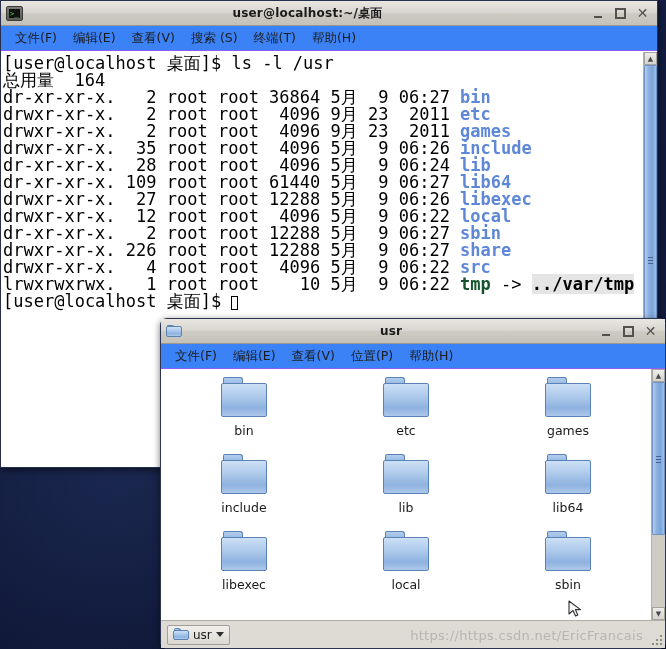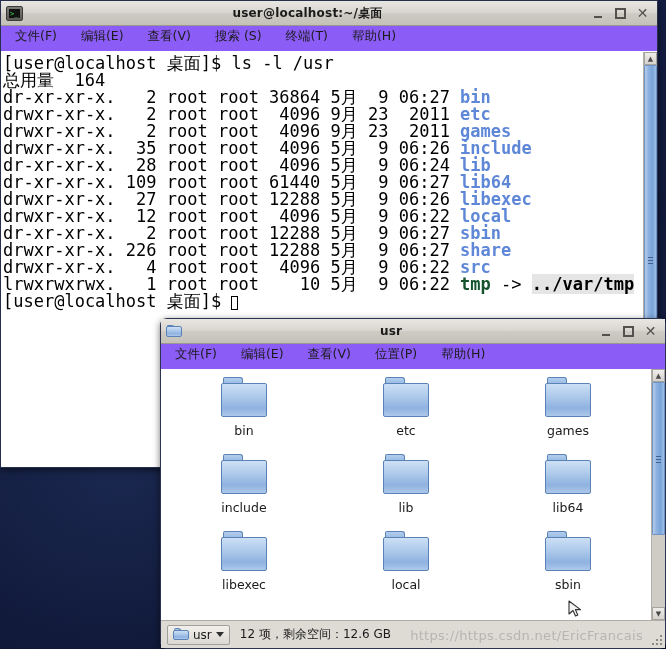--- a/index.html
+++ b/index.html
@@ -61,26 +61,25 @@
     content: ""; position: absolute; left: 1px; top: 1px; right: 1px; bottom: 1px;
     border: 2px solid #53514d;
   }
   .winbtn.close {
     font-size: 14px; line-height: 13px; color: #53514d;
     font-weight: bold; text-align: center; font-family: "DejaVu Sans", sans-serif;
   }
   .menubar {
     height: 25px;
     flex: 0 0 25px;
-    background: #8b5cf6;
-    border-bottom: 4px solid #8b5cf6;
+    background: #3b82f6;
+    border-bottom: 1px solid #8b5cf6;
     display: flex;
     align-items: center;
     padding-left: 6px;
-    gap: 8px;
   }
   .menuitem {
     font-size: 12.5px;
     color: #1c1c1c;
     padding: 2px 8px;
     white-space: nowrap;
     cursor: default;
   }
 
   
@@ -436,21 +435,20 @@
 
   <div class="fm-status">
     <span class="path-btn">
       <span class="folder">
         <span class="tab"></span>
           <span class="body"></span>
       </span>
       <span class="lbl">usr</span>
       <span class="chev"></span>
     </span>
-    <span class="status-text">12 项，剩余空间：12.6 GB</span>
     <span class="watermark">https://https.csdn.net/EricFrancais</span>
     <span class="resize-grip">
       <i style="right:0;bottom:0;"></i>
         <i style="right:4px;bottom:0;"></i>
         <i style="right:8px;bottom:0;"></i>
       <i style="right:0;bottom:4px;"></i>
         <i style="right:4px;bottom:4px;"></i>
       <i style="right:0;bottom:8px;"></i>
     </span>
   </div>

